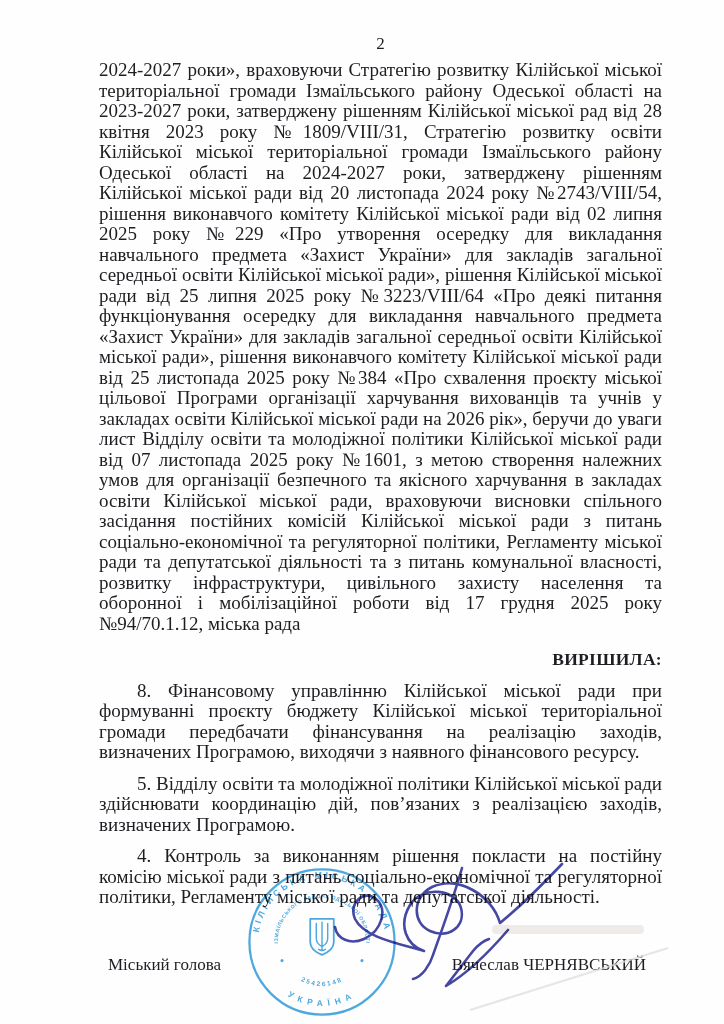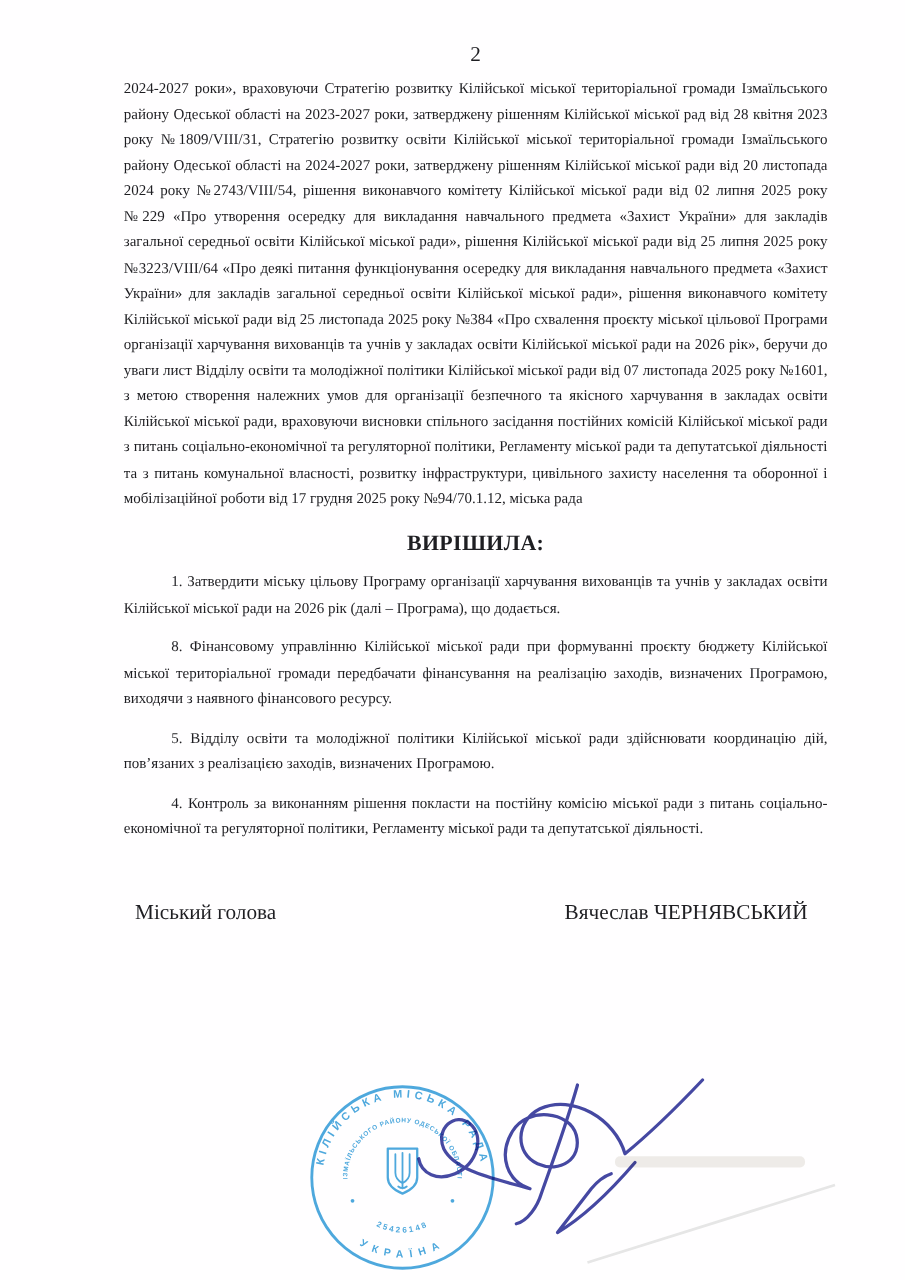--- a/index.html
+++ b/index.html
@@ -12,27 +12,27 @@
     color:#1e1e22;
   }
   .content{
     position:absolute;left:99px;top:34px;width:563px;
   }
   .page-number{
     text-align:center;
     font-size:17px;line-height:20px;
     margin-bottom:6px;
   }
-  p{margin:0;font-size:12px;line-height:20.5px;text-align:justify;}
+  p{margin:0;font-size:19px;line-height:20.5px;text-align:justify;}
   .preamble{text-indent:0;}
   .heading{
     font-weight:bold;
     font-size:17.5px;
     margin:15px 0 11px 0;
-    text-align:center;
+    text-align:right;
     letter-spacing:.3px;
   }
   .item{text-indent:38px;margin-top:11px;}
   .sig-row{
     margin-top:47px;
     display:flex;
     justify-content:space-between;
     align-items:flex-start;
   }
   .sig-title{font-size:17px;padding-left:9px;}
@@ -69,21 +69,20 @@
 
 <div class="page">
 
   <div class="content">
     <div class="page-number">2</div>
 
     <p class="preamble">2024-2027 роки», враховуючи Стратегію розвитку Кілійської міської територіальної громади Ізмаїльського району Одеської області на 2023-2027 роки, затверджену рішенням Кілійської міської рад від 28 квітня 2023 року №1809/VIII/31, Стратегію розвитку освіти Кілійської міської територіальної громади Ізмаїльського району Одеської області на 2024-2027 роки, затверджену рішенням Кілійської міської ради від 20 листопада 2024 року №2743/VIII/54, рішення виконавчого комітету Кілійської міської ради від 02 липня 2025 року №229 «Про утворення осередку для викладання навчального предмета «Захист України» для закладів загальної середньої освіти Кілійської міської ради», рішення Кілійської міської ради від 25 липня 2025 року №3223/VIII/64 «Про деякі питання функціонування осередку для викладання навчального предмета «Захист України» для закладів загальної середньої освіти Кілійської міської ради», рішення виконавчого комітету Кілійської міської ради від 25 листопада 2025 року №384 «Про схвалення проєкту міської цільової Програми організації харчування вихованців та учнів у закладах освіти Кілійської міської ради на 2026 рік», беручи до уваги лист Відділу освіти та молодіжної політики Кілійської міської ради від 07 листопада 2025 року №1601, з метою створення належних умов для організації безпечного та якісного харчування в закладах освіти Кілійської міської ради, враховуючи висновки спільного засідання постійних комісій Кілійської міської ради з питань соціально-економічної та регуляторної політики, Регламенту міської ради та депутатської діяльності та з питань комунальної власності, розвитку інфраструктури, цивільного захисту населення та оборонної і мобілізаційної роботи від 17 грудня 2025 року №94/70.1.12, міська рада</p>
 
     <p class="heading">ВИРІШИЛА:</p>
 
-    <p class="item">1. Затвердити міську цільову Програму організації харчування вихованців та учнів у закладах освіти Кілійської міської ради на 2026 рік (далі – Програма), що додається.</p>
     <p class="item">8. Фінансовому управлінню Кілійської міської ради при формуванні проєкту бюджету Кілійської міської територіальної громади передбачати фінансування на реалізацію заходів, визначених Програмою, виходячи з наявного фінансового ресурсу.</p>
     <p class="item">5. Відділу освіти та молодіжної політики Кілійської міської ради здійснювати координацію дій, пов’язаних з реалізацією заходів, визначених Програмою.</p>
     <p class="item">4. Контроль за виконанням рішення покласти на постійну комісію міської ради з питань соціально-економічної та регуляторної політики, Регламенту міської ради та депутатської діяльності.</p>
 
     <div class="sig-row">
       <span class="sig-title">Міський голова</span>
       <span class="sig-name">Вячеслав ЧЕРНЯВСЬКИЙ</span>
     </div>
   </div>
 

